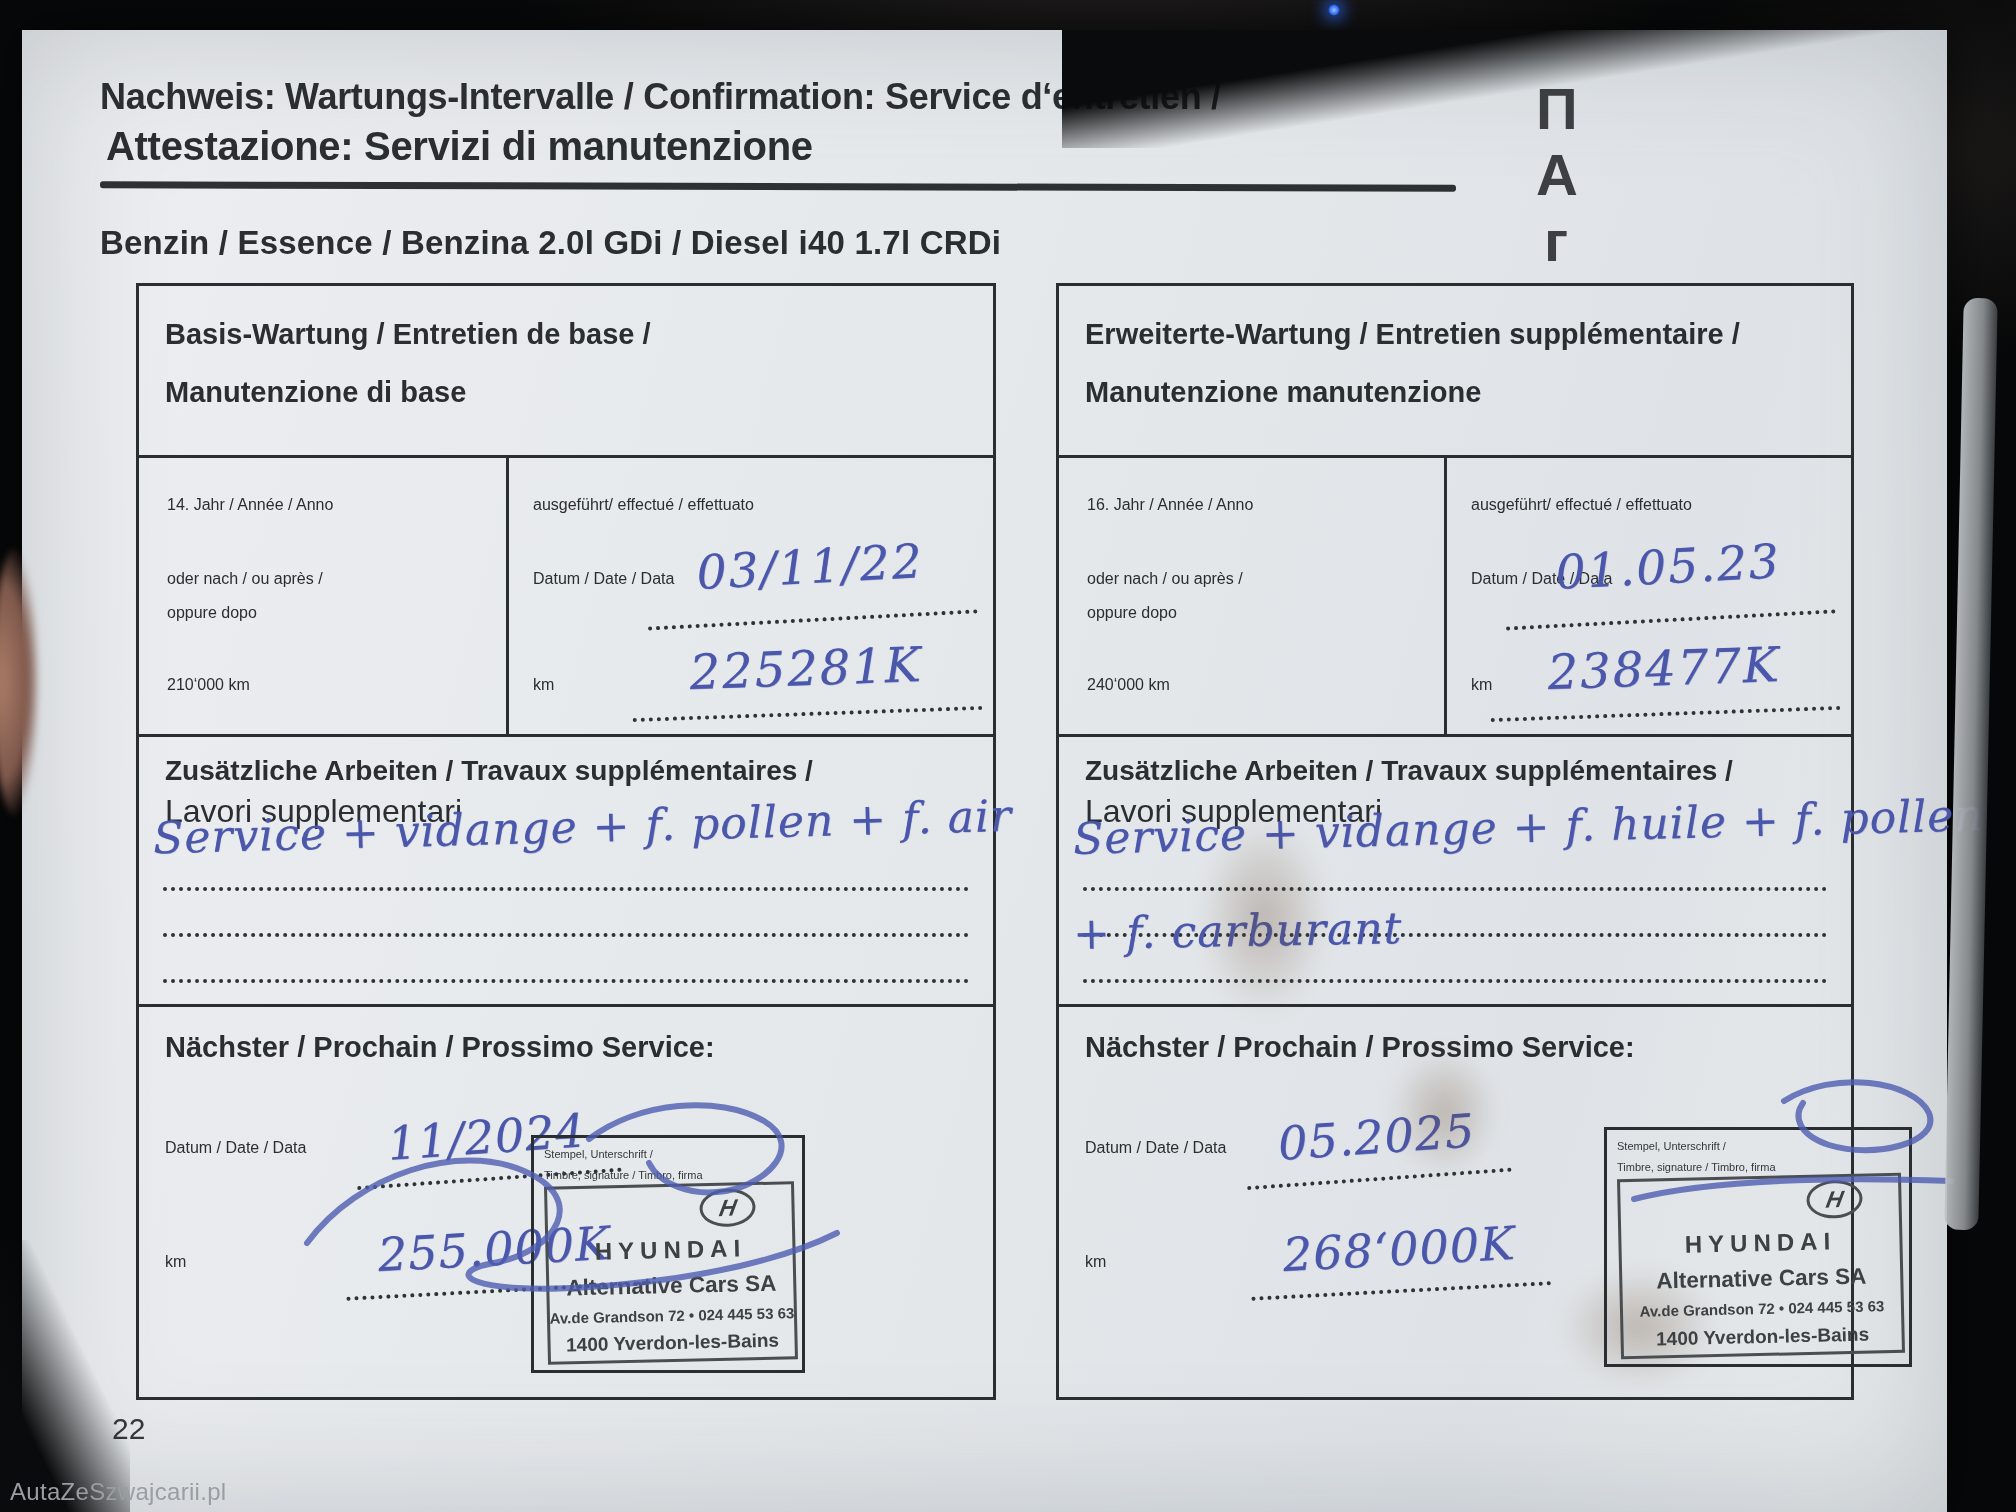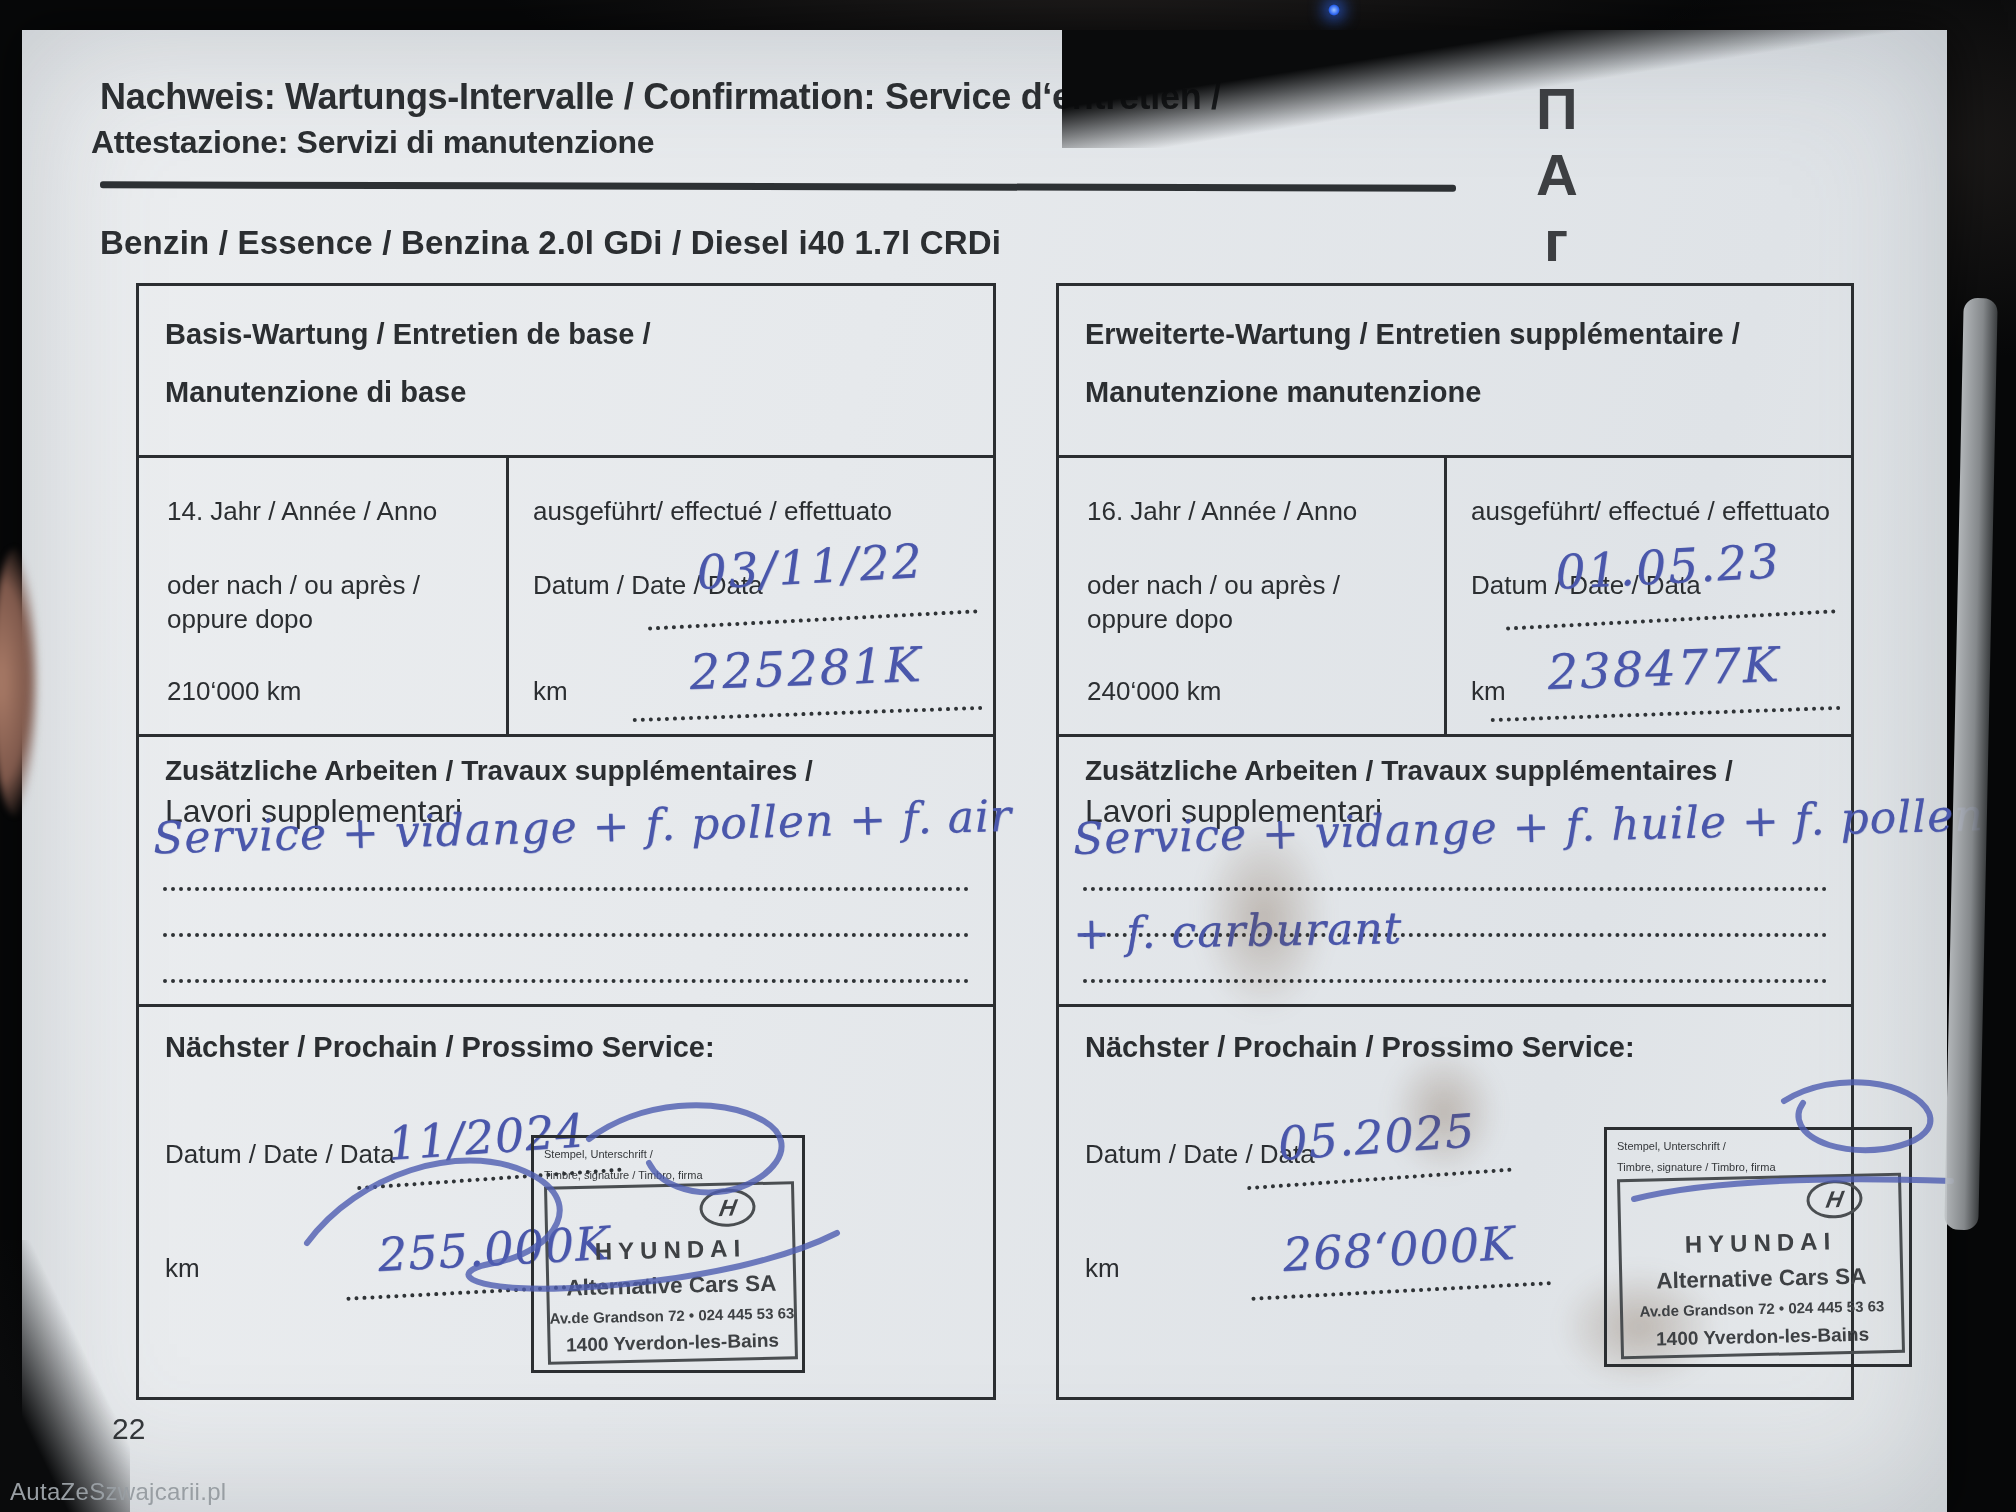--- a/index.html
+++ b/index.html
@@ -9,39 +9,39 @@
       radial-gradient(900px 220px at 55% -40px, #242120 0%, rgba(20,19,18,0) 70%),
       radial-gradient(500px 300px at 96% 10%, #1c1a19 0%, rgba(12,12,13,0) 70%),
       #070809;}
   
   .page{position:absolute;left:22px;top:30px;width:1925px;height:1482px;z-index:1;
     background:linear-gradient(105deg,#eceef0 0%,#e6e9ec 40%,#dfe3e7 78%,#e6e9eb 100%);
     box-shadow:inset 0 0 140px rgba(88,99,110,.28), 0 0 50px rgba(0,0,0,.6);}
   .ink{color:#2b2e31;}
   .abs{position:absolute;}
   .t1{left:78px;top:46px;font-size:36px;font-weight:bold;letter-spacing:-.3px;white-space:nowrap;}
-  .t2{left:69px;top:94px;font-size:32px;font-weight:bold;letter-spacing:-.3px;white-space:nowrap;}
+  .t2{left:84px;top:94px;font-size:40px;font-weight:bold;letter-spacing:-.3px;white-space:nowrap;}
   .rule{left:78px;top:153px;width:1356px;height:7px;background:#2d3134;border-radius:3px;transform:rotate(.15deg);}
   .subtitle{left:78px;top:194px;font-size:33px;font-weight:bold;letter-spacing:.2px;white-space:nowrap;}
   
   .box{position:absolute;top:253px;height:1117px;border:3px solid #2b2e31;box-sizing:border-box;
     display:flex;flex-direction:column;margin-left:36px;}
   .box-left{left:78px;width:860px;}
   .box-right{left:998px;width:798px;}
   .row{position:relative;flex:none;border-bottom:3px solid #2b2e31;}
   .row-head{height:169px;}
   .row-2{height:276px;display:flex;}
   .row-3{height:267px;}
   .row-4{flex:1;border-bottom:none;}
   .bt1{left:26px;top:32px;font-size:29px;font-weight:bold;white-space:nowrap;}
   .bt2{left:26px;top:90px;font-size:29px;font-weight:bold;white-space:nowrap;}
   .c1{position:relative;width:367px;flex:none;border-right:3px solid #2b2e31;}
   .box-right .c1{width:385px;}
   .c2{position:relative;flex:1;}
-  .lbl{font-size:26px;white-space:nowrap;}
+  .lbl{font-size:16px;white-space:nowrap;}
   .year{left:28px;top:38px;}
   .or1{left:28px;top:112px;text-align:right;}
   .or2{left:28px;top:146px;}
   .ikm{left:28px;top:218px;}
   .exech{left:24px;top:38px;}
   .dlbl{left:24px;top:112px;}
   .klbl{left:24px;top:218px;}
   
   .hw{font-family:"DejaVu Serif",serif;font-style:italic;color:#4a57ab;
     text-shadow:.4px .4px .7px rgba(74,87,171,.65);}

